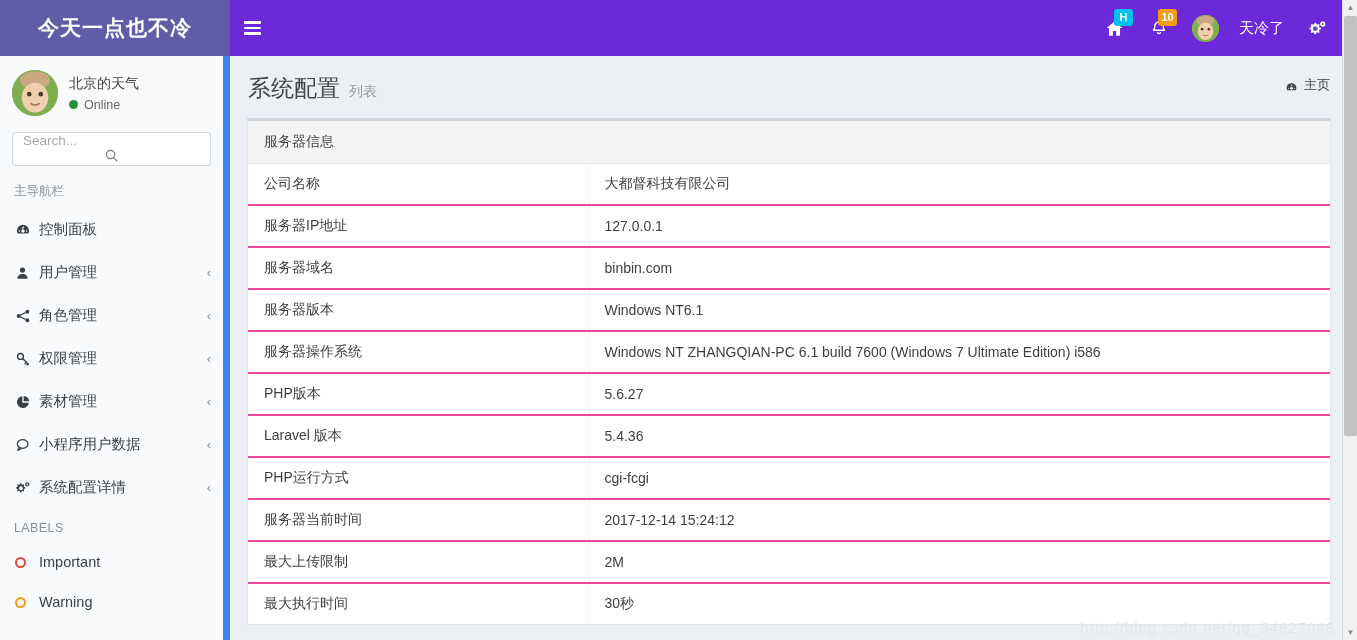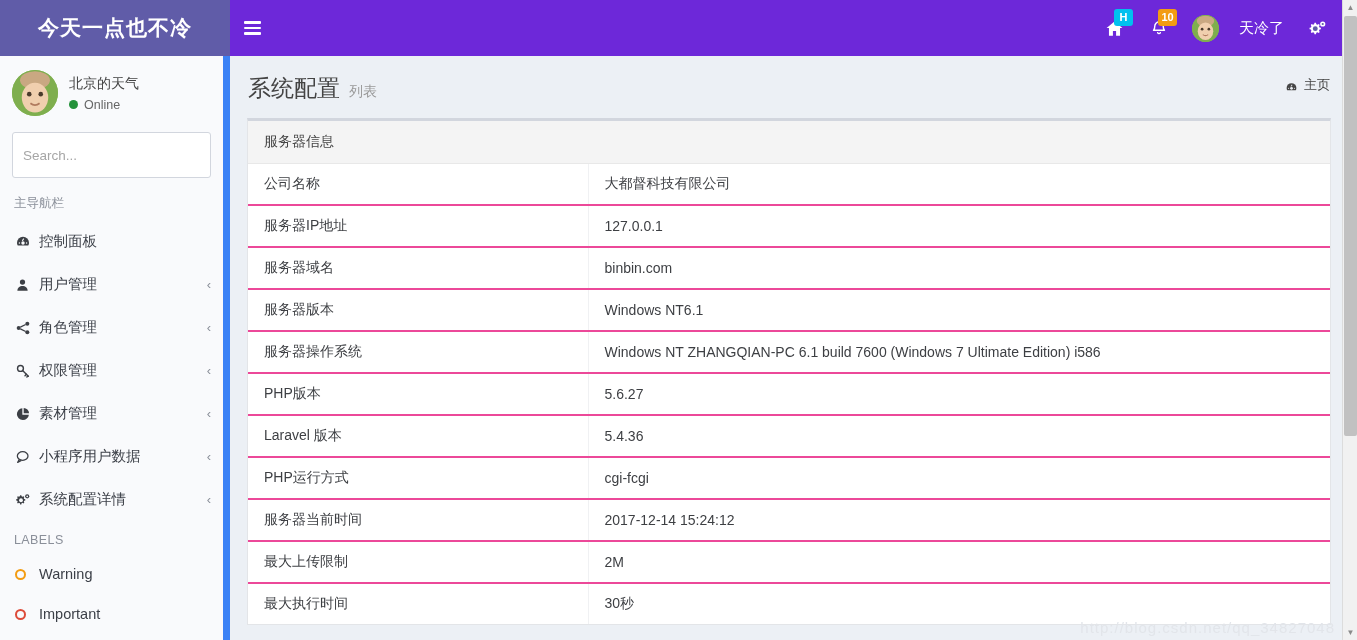--- a/index.html
+++ b/index.html
@@ -93,25 +93,26 @@
     font-size: 12.5px; color: #666;
     display: flex; align-items: center; gap: 6px;
   }
   .dot-online {
     width: 9px; height: 9px; border-radius: 50%;
     background: #24913a; display: inline-block;
   }
   .search-wrap { padding: 6px 12px 0 12px; }
   .search-box {
     display: flex; align-items: center;
-    height: 46px;
+    height: 34px;
     background: #fff;
     border: 1px solid #d2d6de;
     border-radius: 3px;
     overflow: hidden;
+    flex-direction: column;
   }
   .search-box input {
     flex: 1;
     border: none; outline: none;
     font-size: 13.5px; color: #555;
     padding: 0 10px;
     background: transparent;
     font-family: inherit;
   }
   .search-box input::placeholder { color: #a6a6a6; }
@@ -445,28 +446,28 @@
             <circle cx="18.3" cy="6.5" r="1.3" fill="#f9fafc"></circle>
           </svg>
         </span>
         <span class="mi-label">系统配置详情</span>
         <span class="mi-arrow">‹</span>
       </li>
     </ul>
 
     <div class="labels-header">LABELS</div>
 
+    <div class="label-item" style="--c:#dd4b39;">
+      <span class="ring" style="color:#dd4b39;"></span>
+      <span>Important</span>
+    </div>
+
     <div class="label-item">
       <span class="ring" style="color:#f39c12;"></span>
       <span>Warning</span>
-    </div>
-
-    <div class="label-item" style="--c:#dd4b39;">
-      <span class="ring" style="color:#dd4b39;"></span>
-      <span>Important</span>
     </div>
 
   </div>
 
   <div class="content">
 
     <div class="content-header">
       <h1 class="page-title">系统配置</h1>
       <span class="page-sub">列表</span>
 

